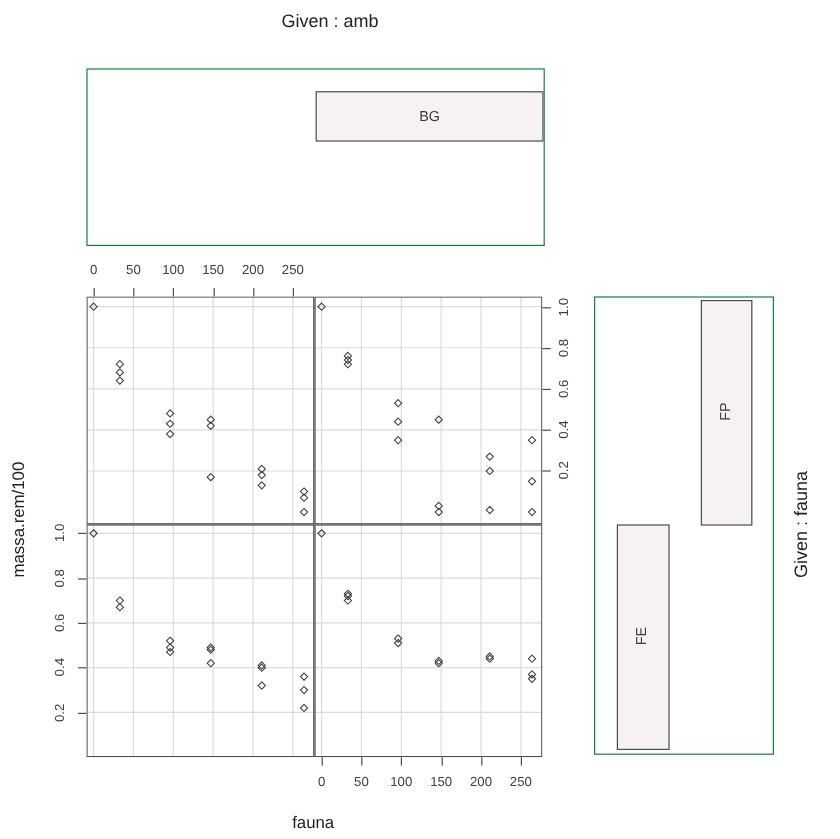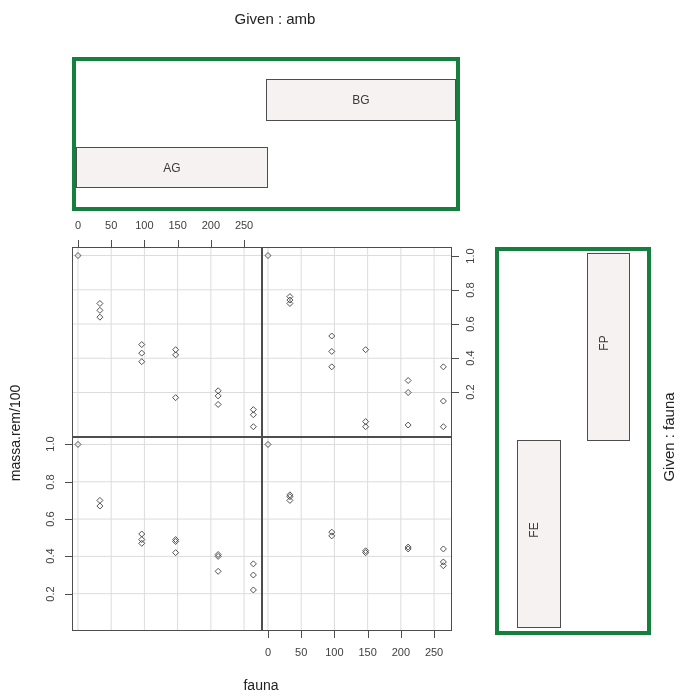--- a/index.html
+++ b/index.html
@@ -6,43 +6,40 @@
   #root{
     position:relative;width:700px;height:699px;background:#ffffff;
     font-family:"Liberation Sans", sans-serif;color:#333333;overflow:hidden;
   }
   .abs{position:absolute;}
   .rot{
     position:absolute;transform:translate(-50%,-50%) rotate(-90deg);
     white-space:nowrap;
   }
   .hlabel{position:absolute;transform:translate(-50%,-50%);white-space:nowrap;}
-  .given-box{position:absolute;border:4px solid #15803d;background:#ffffff;}
+  .given-box{position:absolute;border:1px solid #15803d;background:#ffffff;}
   .given-bar{
     position:absolute;background:#f6f2f2;border:1px solid #4d4d4d;
     display:flex;align-items:center;justify-content:center;font-size:12px;color:#3a3a3a;
   }
   .title{font-size:15px;color:#222222;}
   .axis-lab{font-size:14px;color:#222222;}
   .tick-label{font-size:11px;color:#404040;}
   .tickmark{position:absolute;background:#4d4d4d;}
 </style>
 </head>
 <body>
 
 <div id="root">
 
   <div class="hlabel title" style="left:262px;top:18px;margin-left:13px;">Given : amb</div>
 
   <div class="given-box" style="left:72px;top:57px;width:380px;height:146px;">
     <div class="given-bar" style="left:190px;top:18px;width:188px;height:40px;">
       <span>BG</span>
-    </div>
-    <div class="given-bar" style="left:0px;top:86px;width:190px;height:39px;">
-      <span>AG</span>
     </div>
   </div>
 
   <div id="axis-top">
       <div class="tickmark" style="left:77.97902097902097px;top:240px;width:1px;height:7px;"></div>
       <div class="hlabel tick-label" style="left:77.97902097902097px;top:225px;">0</div>
       <div class="tickmark" style="left:111.19580419580419px;top:240px;width:1px;height:7px;"></div>
       <div class="hlabel tick-label" style="left:111.19580419580419px;top:225px;">50</div>
       <div class="tickmark" style="left:144.4125874125874px;top:240px;width:1px;height:7px;"></div>
       <div class="hlabel tick-label" style="left:144.4125874125874px;top:225px;">100</div>

